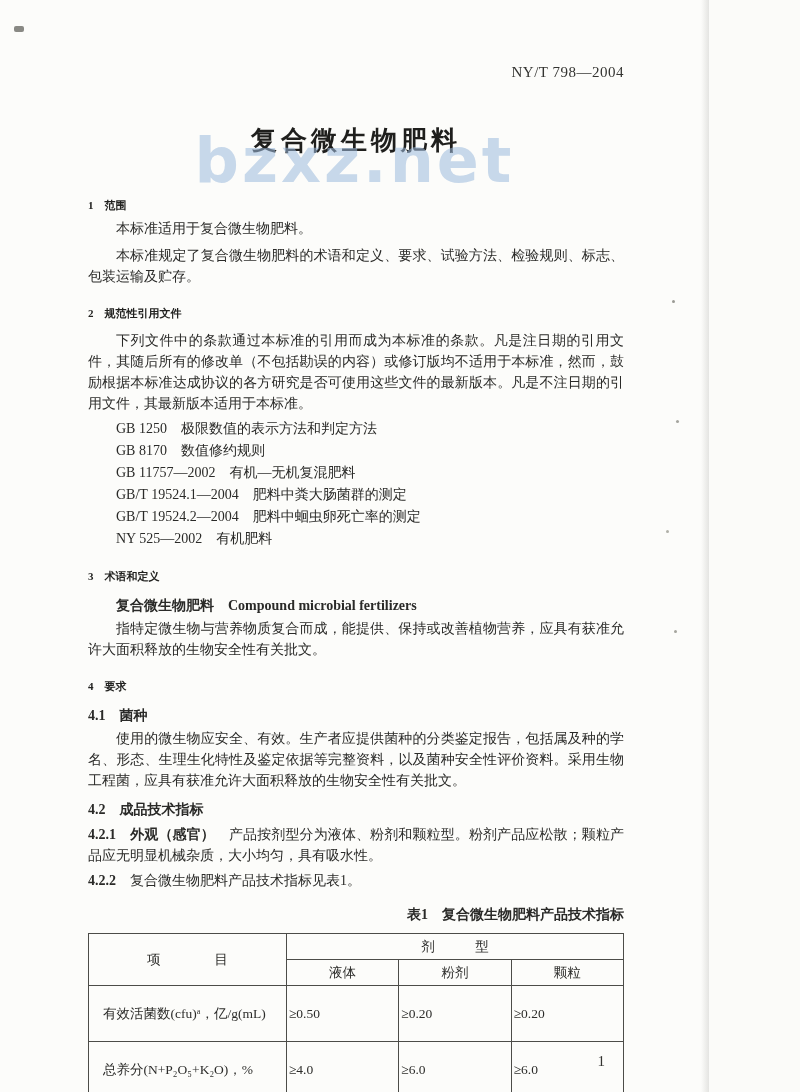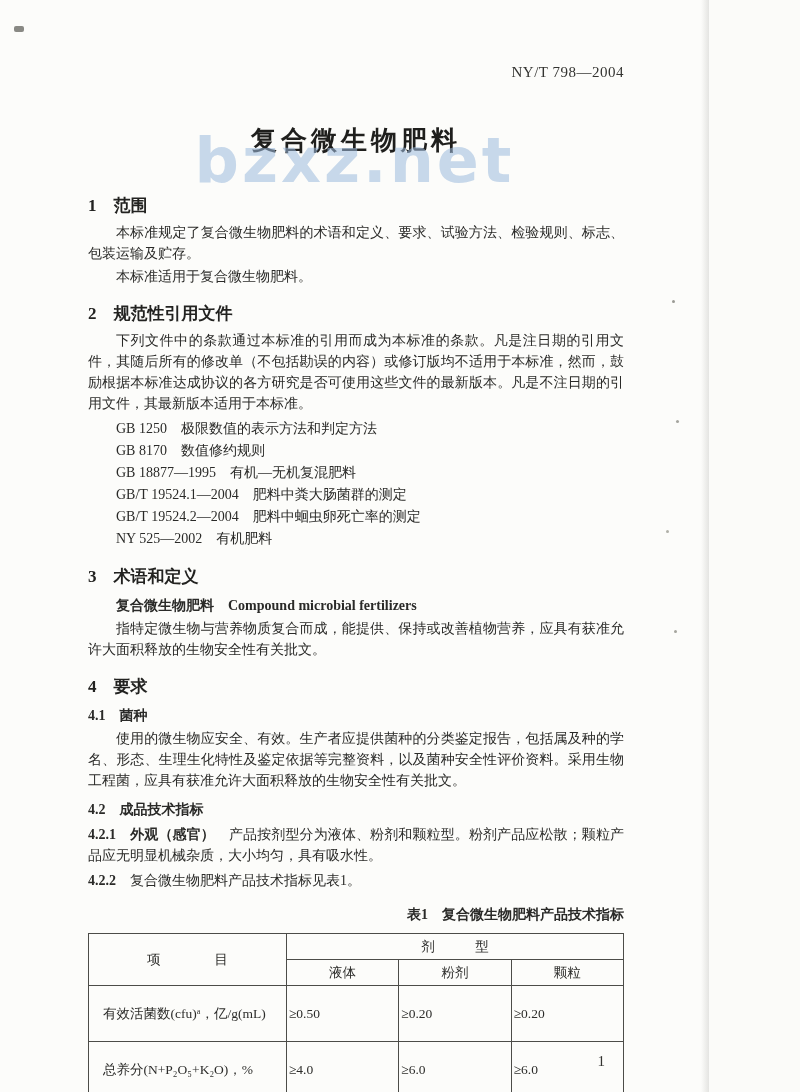--- a/index.html
+++ b/index.html
@@ -51,21 +51,21 @@
     font-weight: bold;
     letter-spacing: 3px;
     color: #9dbbdd;
     opacity: 0.55;
     pointer-events: none;
     white-space: nowrap;
   }
 
   .sec-heading {
     margin-top: 16px;
-    font-size: 17px;
+    font-size: 11px;
     font-weight: bold;
     line-height: 21px;
     color: #222220;
   }
   .sec-heading.first { margin-top: 40px; }
 
   p.body {
     margin-top: 6px;
     line-height: 21px;
     text-indent: 2em;
@@ -139,29 +139,29 @@
   <div class="speck-b"></div>
   <div class="edge-shade"></div>
 
   <div class="doc-code">NY/T 798—2004</div>
 
   <div class="watermark">bzxz.net</div>
 
   <h1 class="doc-title">复合微生物肥料</h1>
 
   <h2 class="sec-heading first">1　范围</h2>
+  <p class="body tight">本标准适用于复合微生物肥料。</p>
   <p class="body">本标准规定了复合微生物肥料的术语和定义、要求、试验方法、检验规则、标志、包装运输及贮存。</p>
-  <p class="body tight">本标准适用于复合微生物肥料。</p>
 
   <h2 class="sec-heading">2　规范性引用文件</h2>
   <p class="body">下列文件中的条款通过本标准的引用而成为本标准的条款。凡是注日期的引用文件，其随后所有的修改单（不包括勘误的内容）或修订版均不适用于本标准，然而，鼓励根据本标准达成协议的各方研究是否可使用这些文件的最新版本。凡是不注日期的引用文件，其最新版本适用于本标准。</p>
   <div class="refs">
     <div class="ref-item">GB 1250　极限数值的表示方法和判定方法</div>
     <div class="ref-item">GB 8170　数值修约规则</div>
-    <div class="ref-item">GB 18877—1995　有机—无机复混肥料</div>
+    <div class="ref-item">GB 11757—2002　有机—无机复混肥料</div>
     <div class="ref-item">GB/T 19524.1—2004　肥料中粪大肠菌群的测定</div>
     <div class="ref-item">GB/T 19524.2—2004　肥料中蛔虫卵死亡率的测定</div>
     <div class="ref-item">NY 525—2002　有机肥料</div>
   </div>
 
   <h2 class="sec-heading">3　术语和定义</h2>
   <p class="term">复合微生物肥料　Compound microbial fertilizers</p>
   <p class="body tight">指特定微生物与营养物质复合而成，能提供、保持或改善植物营养，应具有获准允许大面积释放的生物安全性有关批文。</p>
 
   <h2 class="sec-heading">4　要求</h2>

